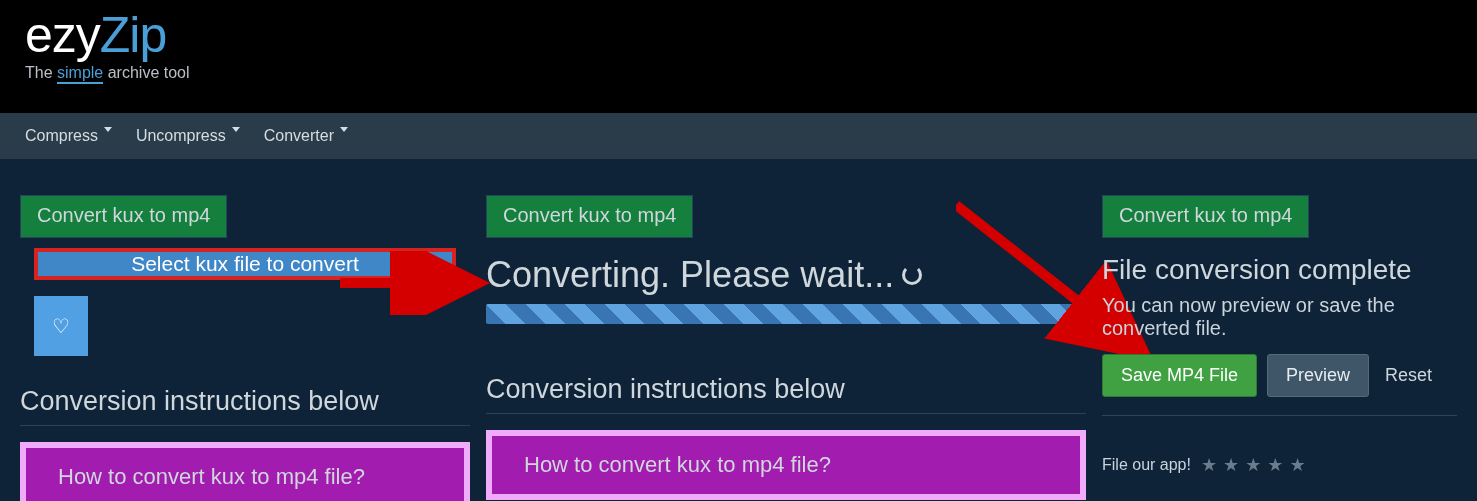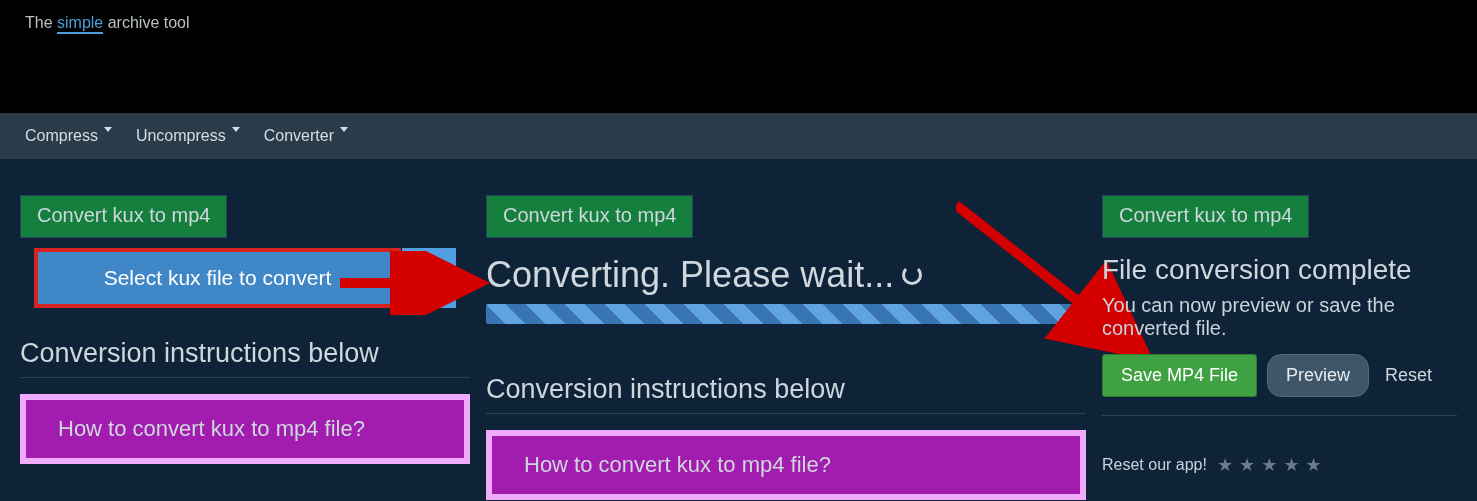--- a/index.html
+++ b/index.html
@@ -44,21 +44,21 @@
   .card-head {
     background: #15803d;
     color: #cfd7dd;
     font-size: 20px;
     font-weight: 300;
     padding: 8px 16px 10px 16px;
     display: inline-block;
     border: 1px solid #25445e;
     margin-bottom: 10px;
   }
-  .select-row { display: flex; gap: 1px; padding: 0 14px; }
+  .select-row { display: flex; gap: 16px; padding: 0 14px; flex-direction: column; }
   .select-btn {
     background: #3f87c6;
     color: #fff;
     font-size: 21px;
     font-weight: 300;
     height: 60px;
     flex: 1;
     display: flex; align-items: center; justify-content: center;
     border: 4px solid #d62320;
     cursor: pointer;
@@ -101,39 +101,42 @@
     font-size: 18px;
     border-radius: 3px;
     cursor: pointer;
     border: 1px solid #2d7a30;
   }
   .btn-grey {
     background: #3f5668;
     color: #e6ecef;
     padding: 10px 18px;
     font-size: 18px;
-    border-radius: 14px;
+    border-radius: 3px;
     cursor: pointer;
     border: 1px solid #516a7c;
   }
   .btn-link { color: #cfd7dd; font-size: 18px; cursor: pointer; margin-left: 6px; }
   .rate-row { display: flex; align-items: center; gap: 10px; margin-top: 38px; color: #c9d3dc; font-size: 16px; }
   .stars { display: flex; gap: 6px; color: #6b7d8c; font-size: 18px; }
   .star { cursor: pointer; }
   .arrow {
     position: absolute;
     pointer-events: none;
   }
   .arrow svg { display: block; }
   .col3 .sep2 { margin-top: 18px; border-top: 1px solid #2a4358; }
 </style>
 </head>
 <body>
 
 <div class="topbar">
+  <div class="logo-line1">
+    <span class="logo-ezy">ezy</span><span class="logo-zip">Zip</span>
+  </div>
   <div class="tagline">
     <span>The </span><span class="u1">simple</span><span> archive tool</span>
   </div>
 </div>
 
 <div class="navbar">
   <div class="nav-item">
       <span>Compress</span>
       <span class="caret"></span>
     </div>
@@ -202,21 +205,21 @@
     <div class="card-head">Convert kux to mp4</div>
     <div class="status-title" style="font-size:28px;text-align:center;">File conversion complete</div>
     <div class="tip">You can now preview or save the converted file.</div>
     <div class="btn-row">
       <div class="btn-green">Save MP4 File</div>
       <div class="btn-grey">Preview</div>
       <div class="btn-link">Reset</div>
     </div>
     <hr class="sep sep2">
     <div class="rate-row">
-      <span>Reset our app!</span>
+      <span>File our app!</span>
       <div class="stars">
         <span class="star">★</span>
         <span class="star">★</span>
         <span class="star">★</span>
         <span class="star">★</span>
         <span class="star">★</span>
       </div>
     </div>
   </div>
 </div>

